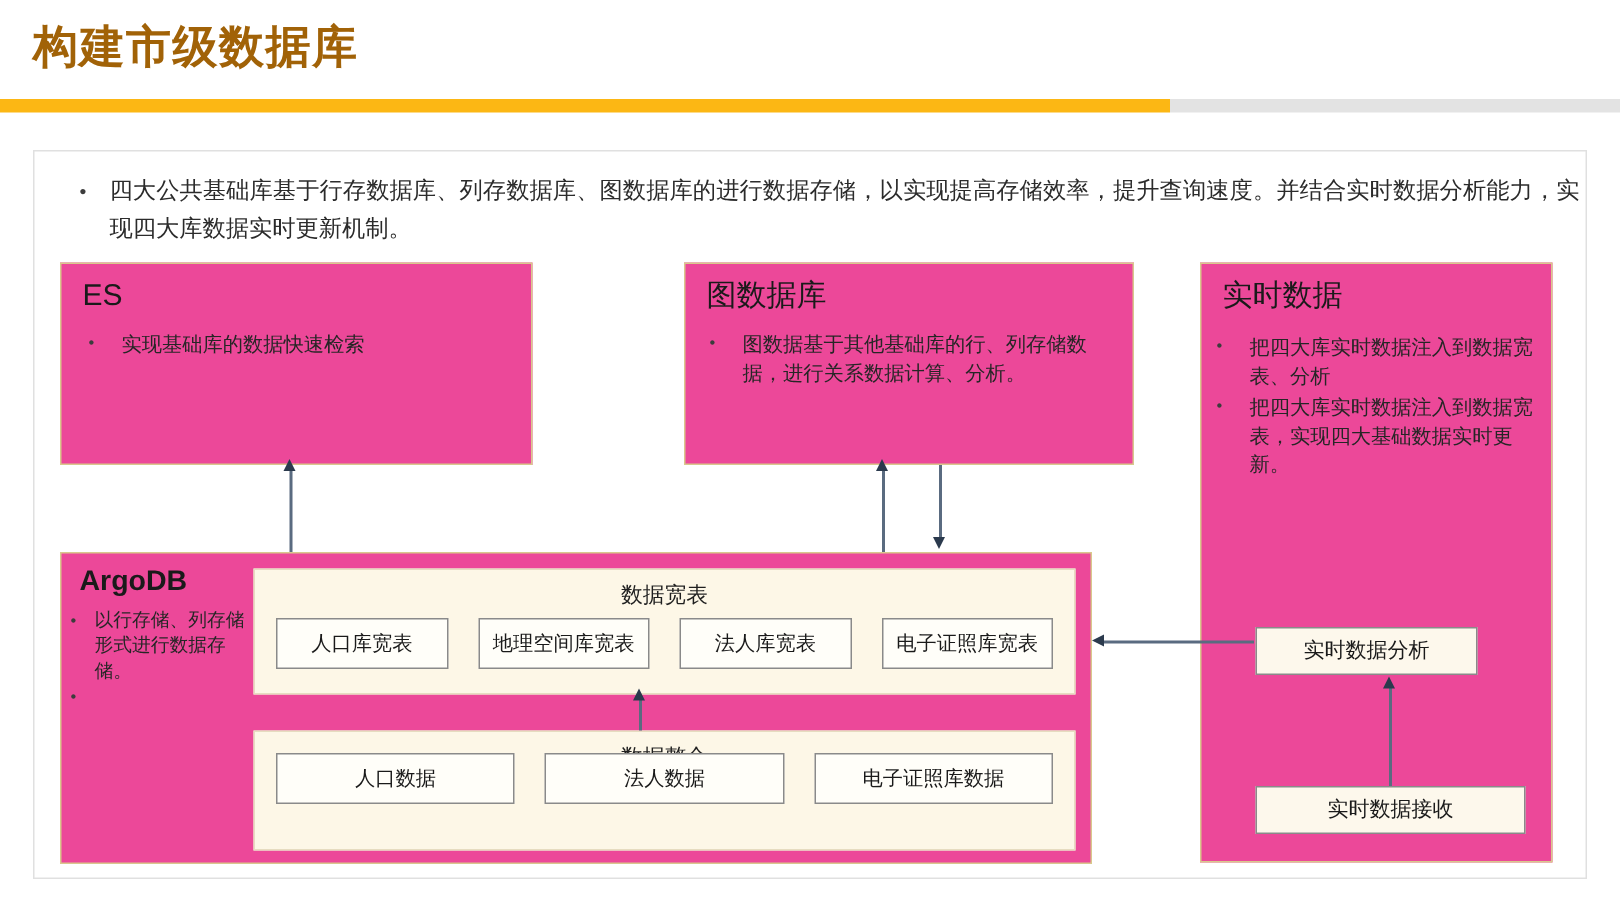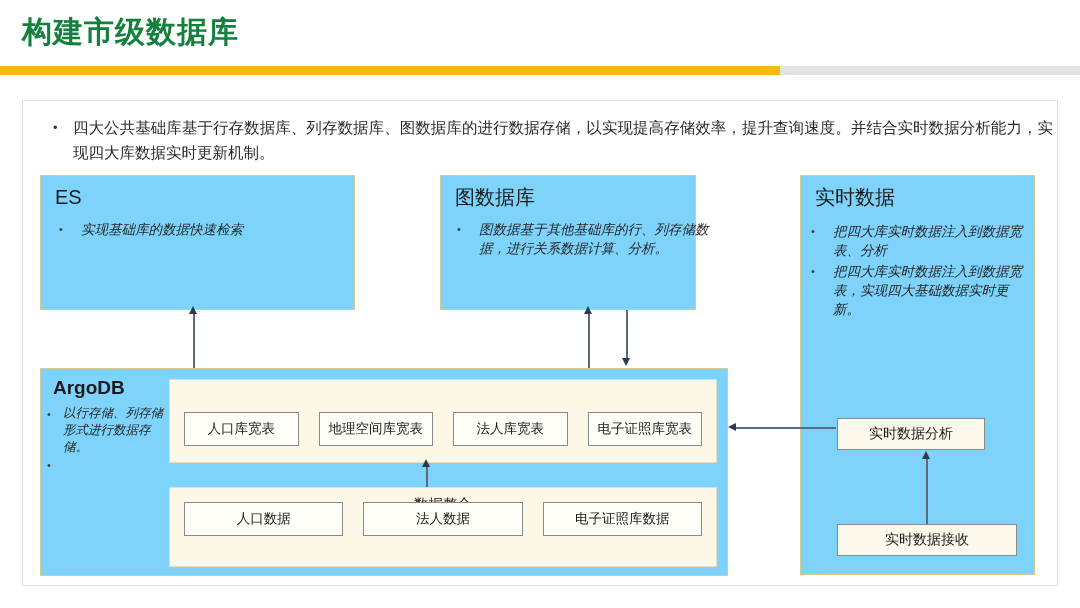--- a/index.html
+++ b/index.html
@@ -7,21 +7,21 @@
     width: 1080px; height: 608px;
     background: #ffffff;
     font-family: "Liberation Sans", "DejaVu Sans", sans-serif;
     overflow: hidden;
   }
   #slide { position: relative; width: 1080px; height: 608px; background:#fff; }
 
   
   .page-title {
     position: absolute; left: 22px; top: 10px;
-    font-size: 30px; font-weight: bold; color: #15803d;
+    font-size: 30px; font-weight: bold; color: #a16207;
     letter-spacing: 1px; line-height: 44px;
   }
   .rule-gold {
     position: absolute; left: 0px; top: 66px;
     width: 780px; height: 9px; background: #FCB714;
   }
   .rule-gray {
     position: absolute; left: 780px; top: 66px;
     width: 300px; height: 9px; background: #E3E3E3;
   }
@@ -43,44 +43,44 @@
     width: 20px; flex: 0 0 20px; text-align: left;
   }
   .intro .txt {
     font-size: 15.5px; line-height: 25px; color: #2b2b2b;
     text-align: justify;
   }
 
   
   .ypanel {
     position: absolute;
-    background: #7dd3fc;
+    background: #ec4899;
     border: 1px solid #D9C88D;
   }
   .ypanel > .ptitle {
     position: absolute; left: 14px; top: 8px;
     font-size: 20px; color: #1a1a1a; font-weight: normal;
     line-height: 26px;
   }
   .blist { position: absolute; list-style: none; }
   .blist li {
     display: flex; align-items: flex-start;
     font-size: 13.5px; line-height: 19px; color: #262626;
   }
   .blist li .bd {
     flex: 0 0 22px; font-size: 11px; line-height: 19px; color:#3c3c3c;
   }
-  .blist li .bt { flex: 1 1 auto; font-style: italic; }
+  .blist li .bt { flex: 1 1 auto; }
 
   
   #box-es { left: 40px; top: 175px; width: 315px; height: 135px; }
   #box-es .blist { left: 18px; top: 44px; width: 280px; }
 
   
-  #box-graph { left: 440px; top: 175px; width: 256px; height: 135px; }
+  #box-graph { left: 456px; top: 175px; width: 300px; height: 135px; }
   #box-graph .blist { left: 16px; top: 44px; width: 275px; }
 
   
   #box-rt { left: 800px; top: 175px; width: 235px; height: 400px; }
   #box-rt .blist { left: 10px; top: 46px; width: 218px; }
   #box-rt .blist li { margin-bottom: 2px; }
 
   
   #box-argo { left: 40px; top: 368px; width: 688px; height: 208px; }
   #box-argo .ptitle { left: 12px; top: 6px; font-size: 19px; font-weight: bold; }
@@ -201,20 +201,21 @@
       <li>
         <span class="bd">•</span>
         <span class="bt">以行存储、列存储形式进行数据存储。</span>
       </li>
       <li>
         <span class="bd">•</span>
       </li>
     </ul>
 
     <div class="group" id="grp-wide">
+      <div class="gtitle">数据宽表</div>
       <div class="chips">
         <div class="chip">人口库宽表</div>
         <div class="chip">地理空间库宽表</div>
         <div class="chip">法人库宽表</div>
         <div class="chip">电子证照库宽表</div>
       </div>
     </div>
 
     <div class="group" id="grp-merge">
       <div class="gtitle">数据整合</div>

